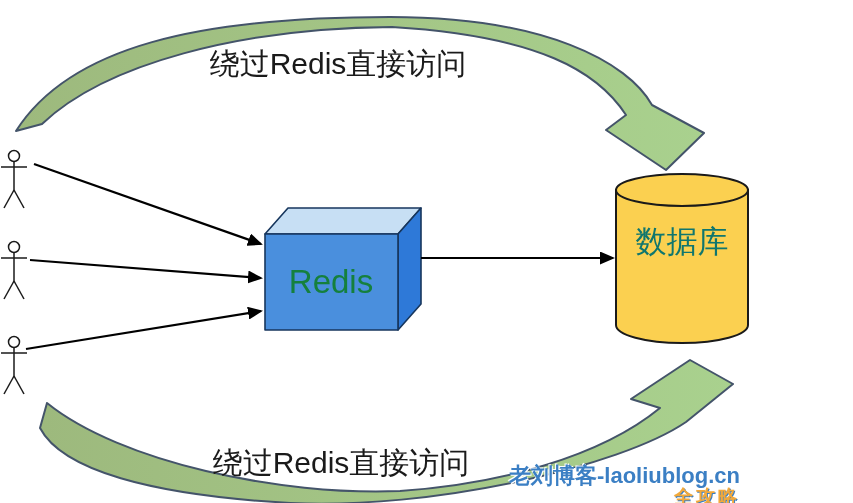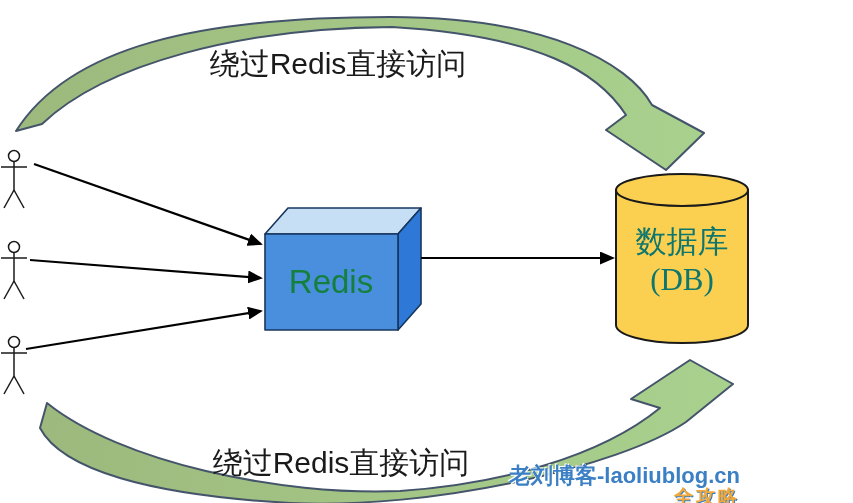--- a/index.html
+++ b/index.html
@@ -116,21 +116,20 @@
   </svg>
 
   <div class="label top-label">绕过Redis直接访问</div>
 
   <div class="label bottom-label">绕过Redis直接访问</div>
 
   <div class="redis-label">Redis</div>
 
   <div class="db-label">
     <div>数据库</div>
-    <div>(DB)</div>
   </div>
 
   <div class="watermark">
     <div class="watermark-main">老刘博客-laoliublog.cn</div>
     <div class="watermark-sub">全攻略</div>
   </div>
 
 </div>
 
 </body></html>

